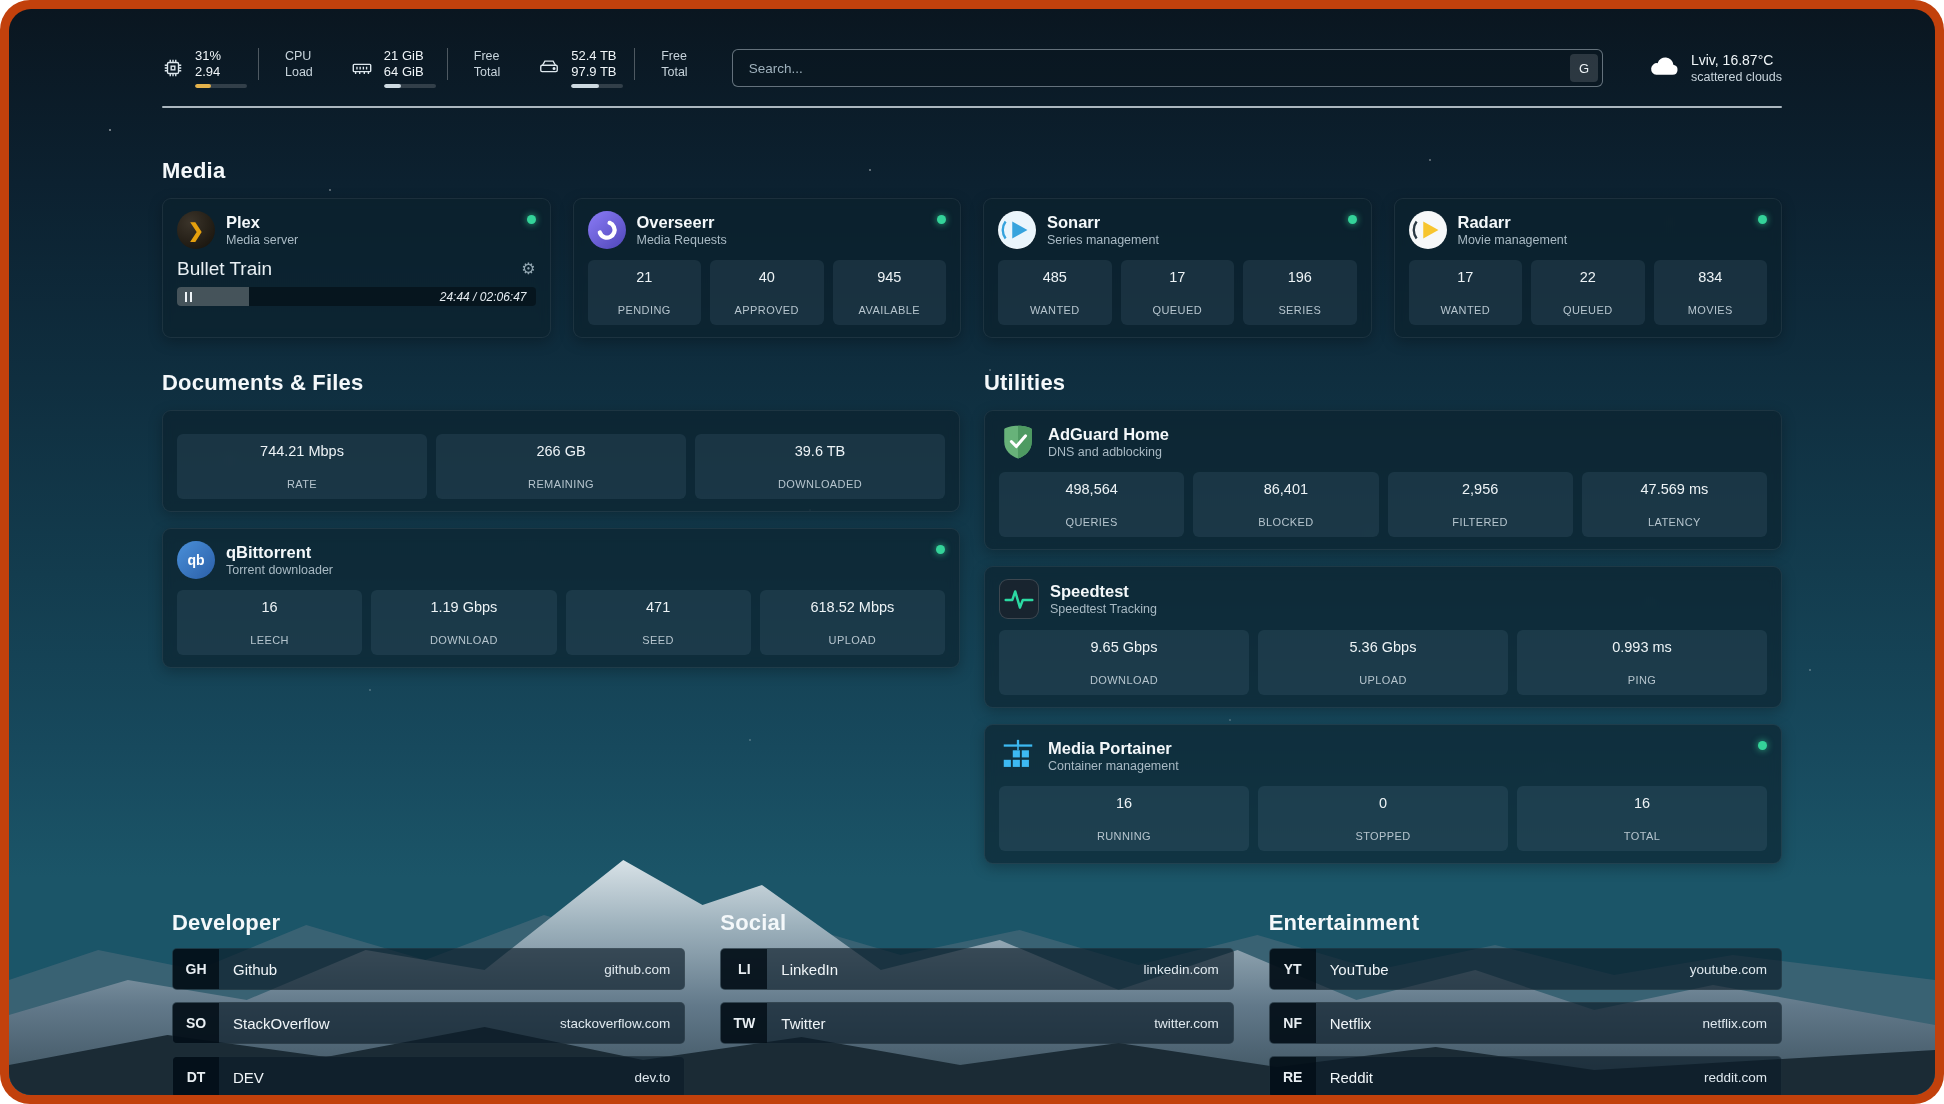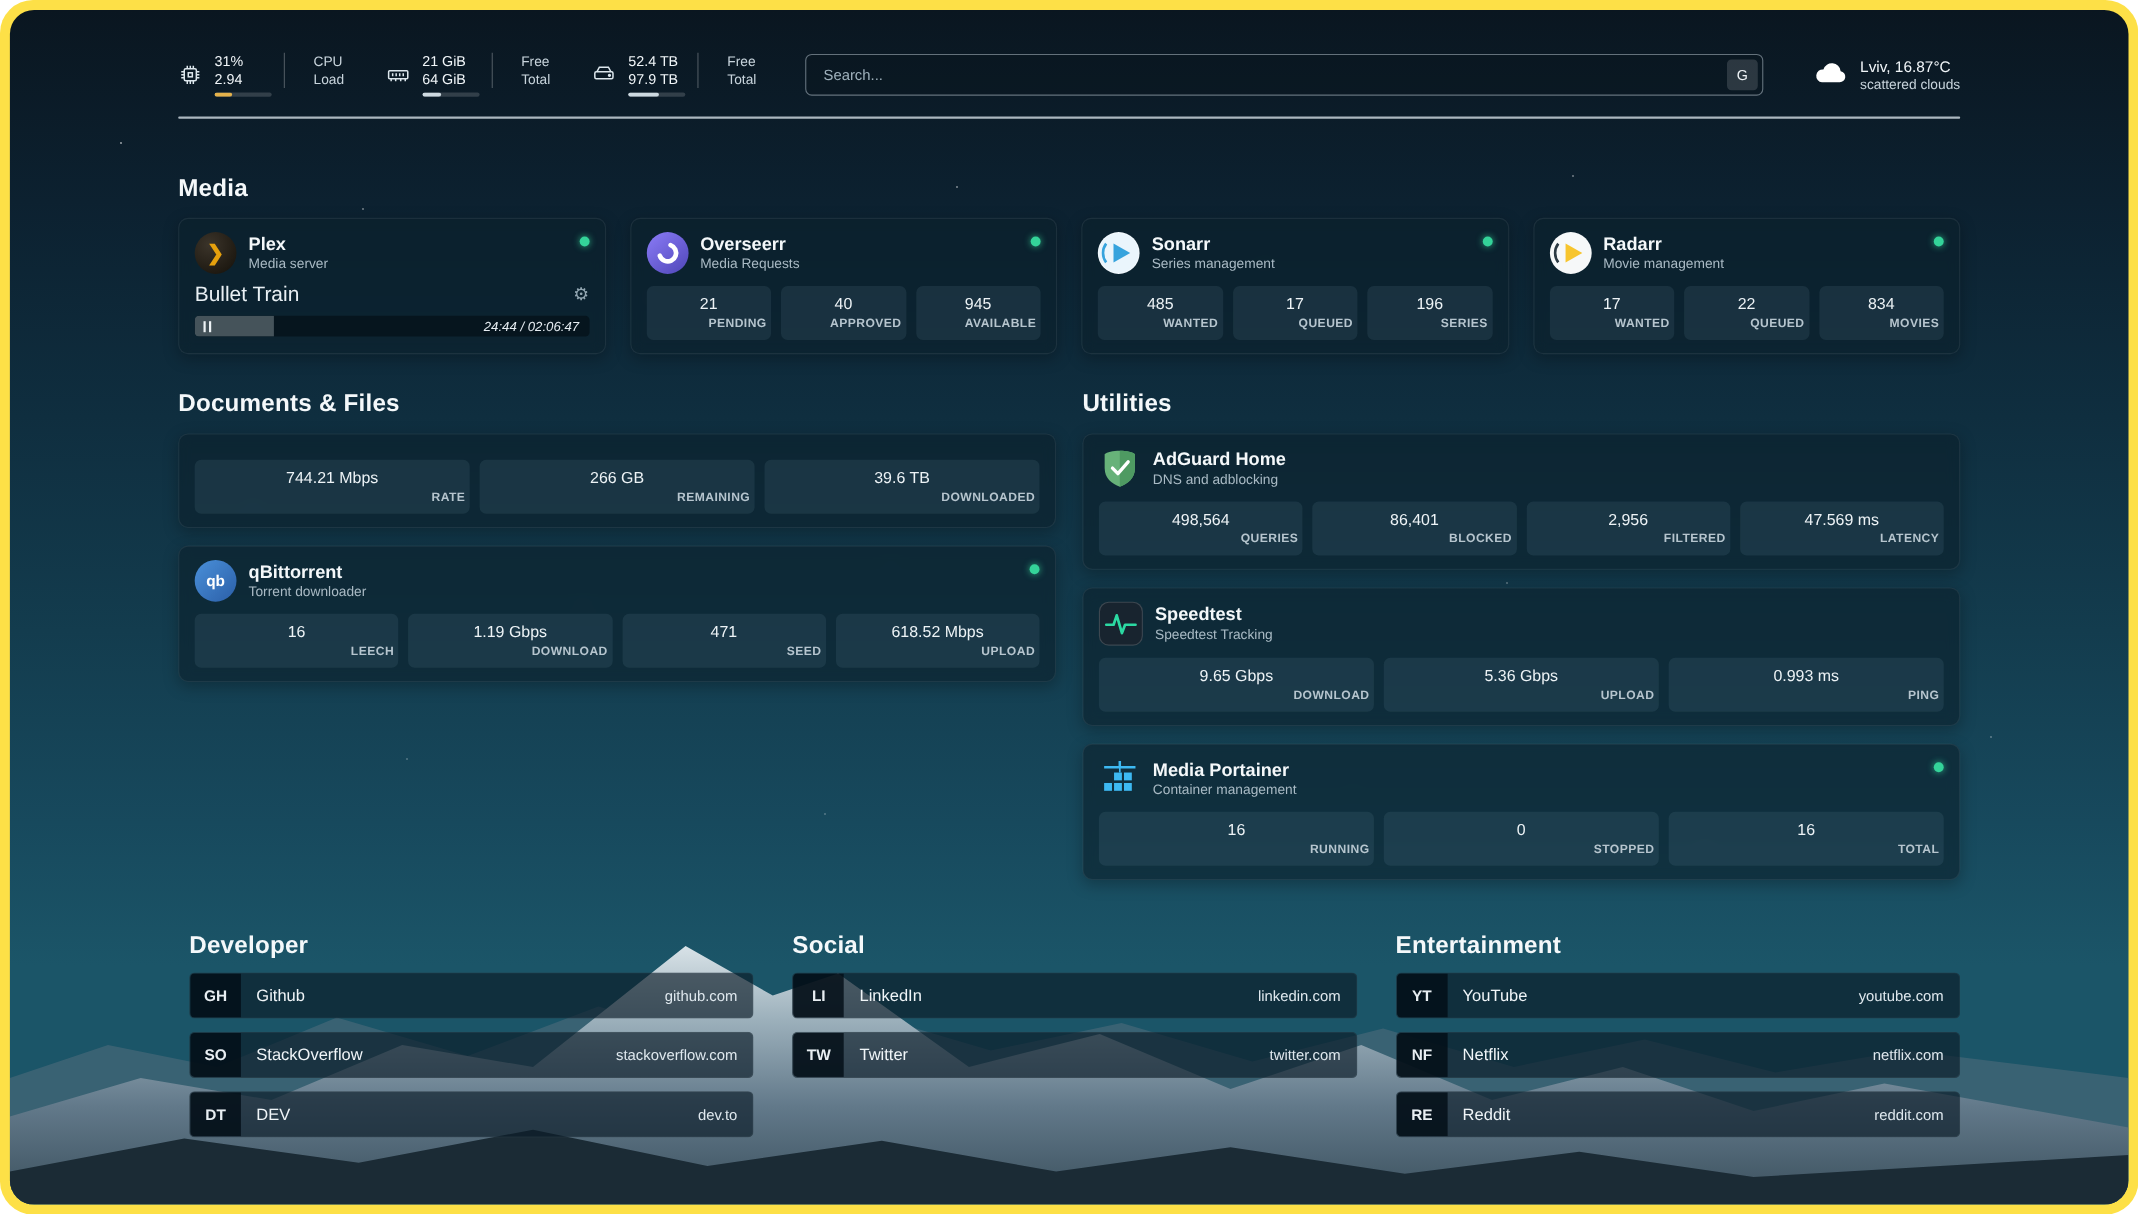--- a/index.html
+++ b/index.html
@@ -1,18 +1,18 @@
 <!DOCTYPE html>
 <html><head>
 <meta charset="utf-8">
 <style>
   html,body{margin:0;padding:0;background:#ffffff;}
   body{width:1944px;height:1104px;overflow:hidden;font-family:"Liberation Sans",sans-serif;-webkit-font-smoothing:antialiased;}
 
-  .frame{width:1944px;height:1104px;box-sizing:border-box;background:#fde047;border-radius:30px;padding:9px;}
+  .frame{width:1944px;height:1104px;box-sizing:border-box;background:#c2410c;border-radius:30px;padding:9px;}
   .wallpaper{position:relative;width:100%;height:100%;border-radius:22px;overflow:hidden;
     background:linear-gradient(180deg,#0a1620 0%,#0c2130 16%,#0f2e3f 34%,#133c4e 52%,#17495d 68%,#1b5568 80%);}
   .mountains{position:absolute;left:0;bottom:0;width:100%;height:330px;display:block;}
   .stars{position:absolute;top:120px;left:100px;width:2px;height:2px;border-radius:50%;background:rgba(255,255,255,.55);
     box-shadow:220px 60px rgba(255,255,255,.4),480px 140px rgba(255,255,255,.35),760px 40px rgba(255,255,255,.45),
     1040px 110px rgba(255,255,255,.35),1320px 30px rgba(255,255,255,.4),1560px 90px rgba(255,255,255,.35),
     120px 330px rgba(255,255,255,.3),420px 420px rgba(255,255,255,.3),700px 380px rgba(255,255,255,.28),
     980px 460px rgba(255,255,255,.3),1260px 400px rgba(255,255,255,.3),1540px 470px rgba(255,255,255,.28),
     260px 560px rgba(255,255,255,.25),640px 610px rgba(255,255,255,.25),1120px 590px rgba(255,255,255,.25),
     1440px 640px rgba(255,255,255,.25),1700px 540px rgba(255,255,255,.3),880px 240px rgba(255,255,255,.3);}
@@ -60,21 +60,21 @@
   .app-icon svg{width:100%;height:100%;display:block;}
   .app-meta{min-width:0;}
   .app-name{font-size:16.5px;font-weight:600;color:#f4f8fa;line-height:20px;white-space:nowrap;}
   .app-desc{font-size:12.5px;color:#a9bac4;line-height:16px;white-space:nowrap;}
   .dot{width:9px;height:9px;border-radius:50%;background:#34d399;margin-left:auto;align-self:flex-start;margin-top:4px;
     box-shadow:0 0 7px rgba(52,211,153,.8);flex:none;}
 
   .stats-row{display:flex;gap:9px;margin-top:11px;}
   .stat{flex:1;background:rgba(148,186,204,.10);border-radius:6px;padding:8px 4px;text-align:center;min-width:0;}
   .stat-value{font-size:14.5px;color:#edf3f6;line-height:18px;white-space:nowrap;overflow:hidden;text-overflow:ellipsis;}
-  .stat-label{margin-top:2px;font-size:11px;font-weight:700;color:#b6c5ce;letter-spacing:.4px;line-height:13px;text-align:right;}
+  .stat-label{margin-top:18px;font-size:11px;font-weight:400;color:#b6c5ce;letter-spacing:.4px;line-height:13px;}
 
   
   .np{margin-top:9px;}
   .np-top{display:flex;align-items:center;}
   .np-title{font-size:19px;color:#e9f0f4;}
   .gear{margin-left:auto;font-size:16px;color:#93a7b2;cursor:pointer;line-height:16px;}
   .np-bar{position:relative;margin-top:7px;height:19px;border-radius:4px;background:rgba(6,16,24,.72);overflow:hidden;
     display:flex;align-items:center;cursor:pointer;font-style:italic;}
   .np-fill{position:absolute;left:0;top:0;bottom:0;background:rgba(235,243,247,.28);}
   .pause-icon{position:relative;z-index:2;margin-left:8px;width:7px;height:10px;border-left:2.5px solid #eef3f6;border-right:2.5px solid #eef3f6;box-sizing:border-box;}

